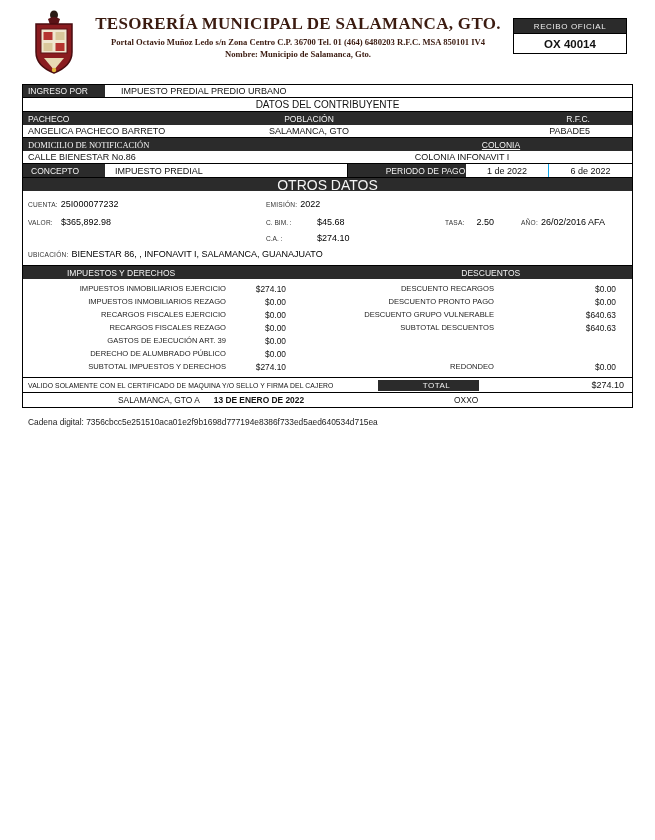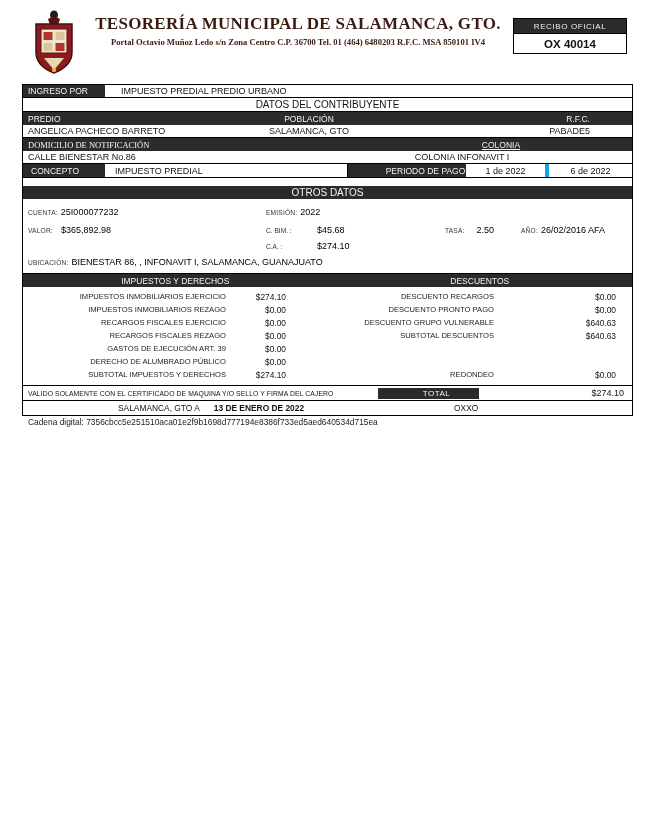--- a/index.html
+++ b/index.html
@@ -44,31 +44,31 @@
   .domv-b{width:340px;text-align:center;}
 
   .row-concepto{height:14px;}
   .conc-lbl{width:82px;height:100%;background:#2b2b2b;color:#f4f4f4;display:flex;
             align-items:center;padding-left:8px;box-sizing:border-box;font-size:8.5px;}
   .conc-val{width:243px;height:100%;display:flex;align-items:center;padding-left:10px;
             box-sizing:border-box;border-right:1px solid #000;}
   .periodo-lbl{width:118px;height:100%;background:#2b2b2b;color:#f4f4f4;display:flex;
                align-items:center;justify-content:center;box-sizing:border-box;font-size:8.5px;padding-left:37px;}
   .periodo-from{width:83px;height:100%;display:flex;align-items:center;justify-content:center;
-                border-right:4px solid #0ea5e9;box-sizing:border-box;}
+                border-right:1px solid #0ea5e9;box-sizing:border-box;}
   .periodo-to{flex:1;text-align:center;}
 
   .otros{position:relative;height:74px;}
   .fld{position:absolute;white-space:nowrap;}
   .flbl{font-size:6.6px;color:#333;letter-spacing:.2px;}
   .fval{font-size:9px;color:#000;margin-left:3px;}
   .flbl-w{display:inline-block;width:48px;font-size:6.6px;color:#333;}
 
   .row-split{height:13px;}
-  .split-a{flex:1;text-align:center;}
+  .split-a{flex:1;text-align:left;margin-left:44px;}
   .split-b{flex:1;text-align:center;}
 
   .items{display:flex;padding:3px 0 4px 0;}
   .col-l{width:300px;}
   .col-r{width:309px;}
   .item{display:flex;height:13px;align-items:center;}
   .item .il{text-align:right;font-size:7.6px;color:#222;}
   .col-l .il{width:203px;}
   .col-l .iv{width:60px;text-align:right;font-size:8.4px;}
   .col-r .il{width:171px;}
@@ -101,38 +101,39 @@
       <rect x="13.5" y="22" width="9" height="8" fill="#b5332f"></rect>
       <rect x="25.5" y="22" width="9" height="8" fill="#d9c79a"></rect>
       <rect x="13.5" y="33" width="9" height="8" fill="#d9c79a"></rect>
       <rect x="25.5" y="33" width="9" height="8" fill="#b5332f"></rect>
       <path d="M14 48 h20 l-10 12 z" fill="#e8d9b4"></path>
       <circle cx="24" cy="60" r="2.2" fill="#e2b93c"></circle>
     </svg>
     <div class="header-text">
       <div class="h-title">TESORERÍA MUNICIPAL DE SALAMANCA, GTO.</div>
       <div class="h-sub">Portal Octavio Muñoz Ledo s/n Zona Centro C.P. 36700 Tel. 01 (464) 6480203 R.F.C. MSA 850101 IV4</div>
+      <div class="h-sub2">Nombre: Municipio de Salamanca, Gto.</div>
     </div>
     <div class="receipt-box">
       <div class="receipt-box-head">RECIBO OFICIAL</div>
       <div class="receipt-box-num">OX 40014</div>
     </div>
   </div>
 
   <div class="doc">
 
     <div class="row row-ingreso bb">
       <div class="ingreso-lbl">INGRESO POR</div>
       <div class="ingreso-val">IMPUESTO PREDIAL PREDIO URBANO</div>
     </div>
 
     <div class="row row-sect bb">DATOS DEL CONTRIBUYENTE</div>
 
     <div class="row row-cols3 bar">
-      <div class="c3-a">PREDIO</div>
+      <div class="c3-a">PACHECO</div>
       <div class="c3-b">POBLACIÓN</div>
       <div class="c3-c">R.F.C.</div>
     </div>
 
     <div class="row row-cols3 bb">
       <div class="c3-a">ANGELICA PACHECO BARRETO</div>
       <div class="c3-b">SALAMANCA, GTO</div>
       <div class="c3-c">PABADE5</div>
     </div>
 
@@ -146,21 +147,21 @@
     </div>
 
     <div class="row row-concepto bb">
       <div class="conc-lbl">CONCEPTO</div>
       <div class="conc-val">IMPUESTO PREDIAL</div>
       <div class="periodo-lbl">PERIODO DE PAGO</div>
       <div class="periodo-from">1 de 2022</div>
       <div class="periodo-to">6 de 2022</div>
     </div>
 
-    <div class="row row-sect bar" style="height:13px;font-size:10px;margin-top:8px;">OTROS DATOS</div>
+    <div class="row row-sect bar" style="height:13px;font-size:14px;">OTROS DATOS</div>
 
     <div class="otros bb">
       <div class="fld" style="left:5px;top:8px;">
         <span class="flbl">CUENTA:</span><span class="fval">25I000077232</span>
       </div>
       <div class="fld" style="left:243px;top:8px;">
         <span class="flbl">EMISIÓN:</span><span class="fval">2022</span>
       </div>
 
       <div class="fld" style="left:5px;top:26px;">

